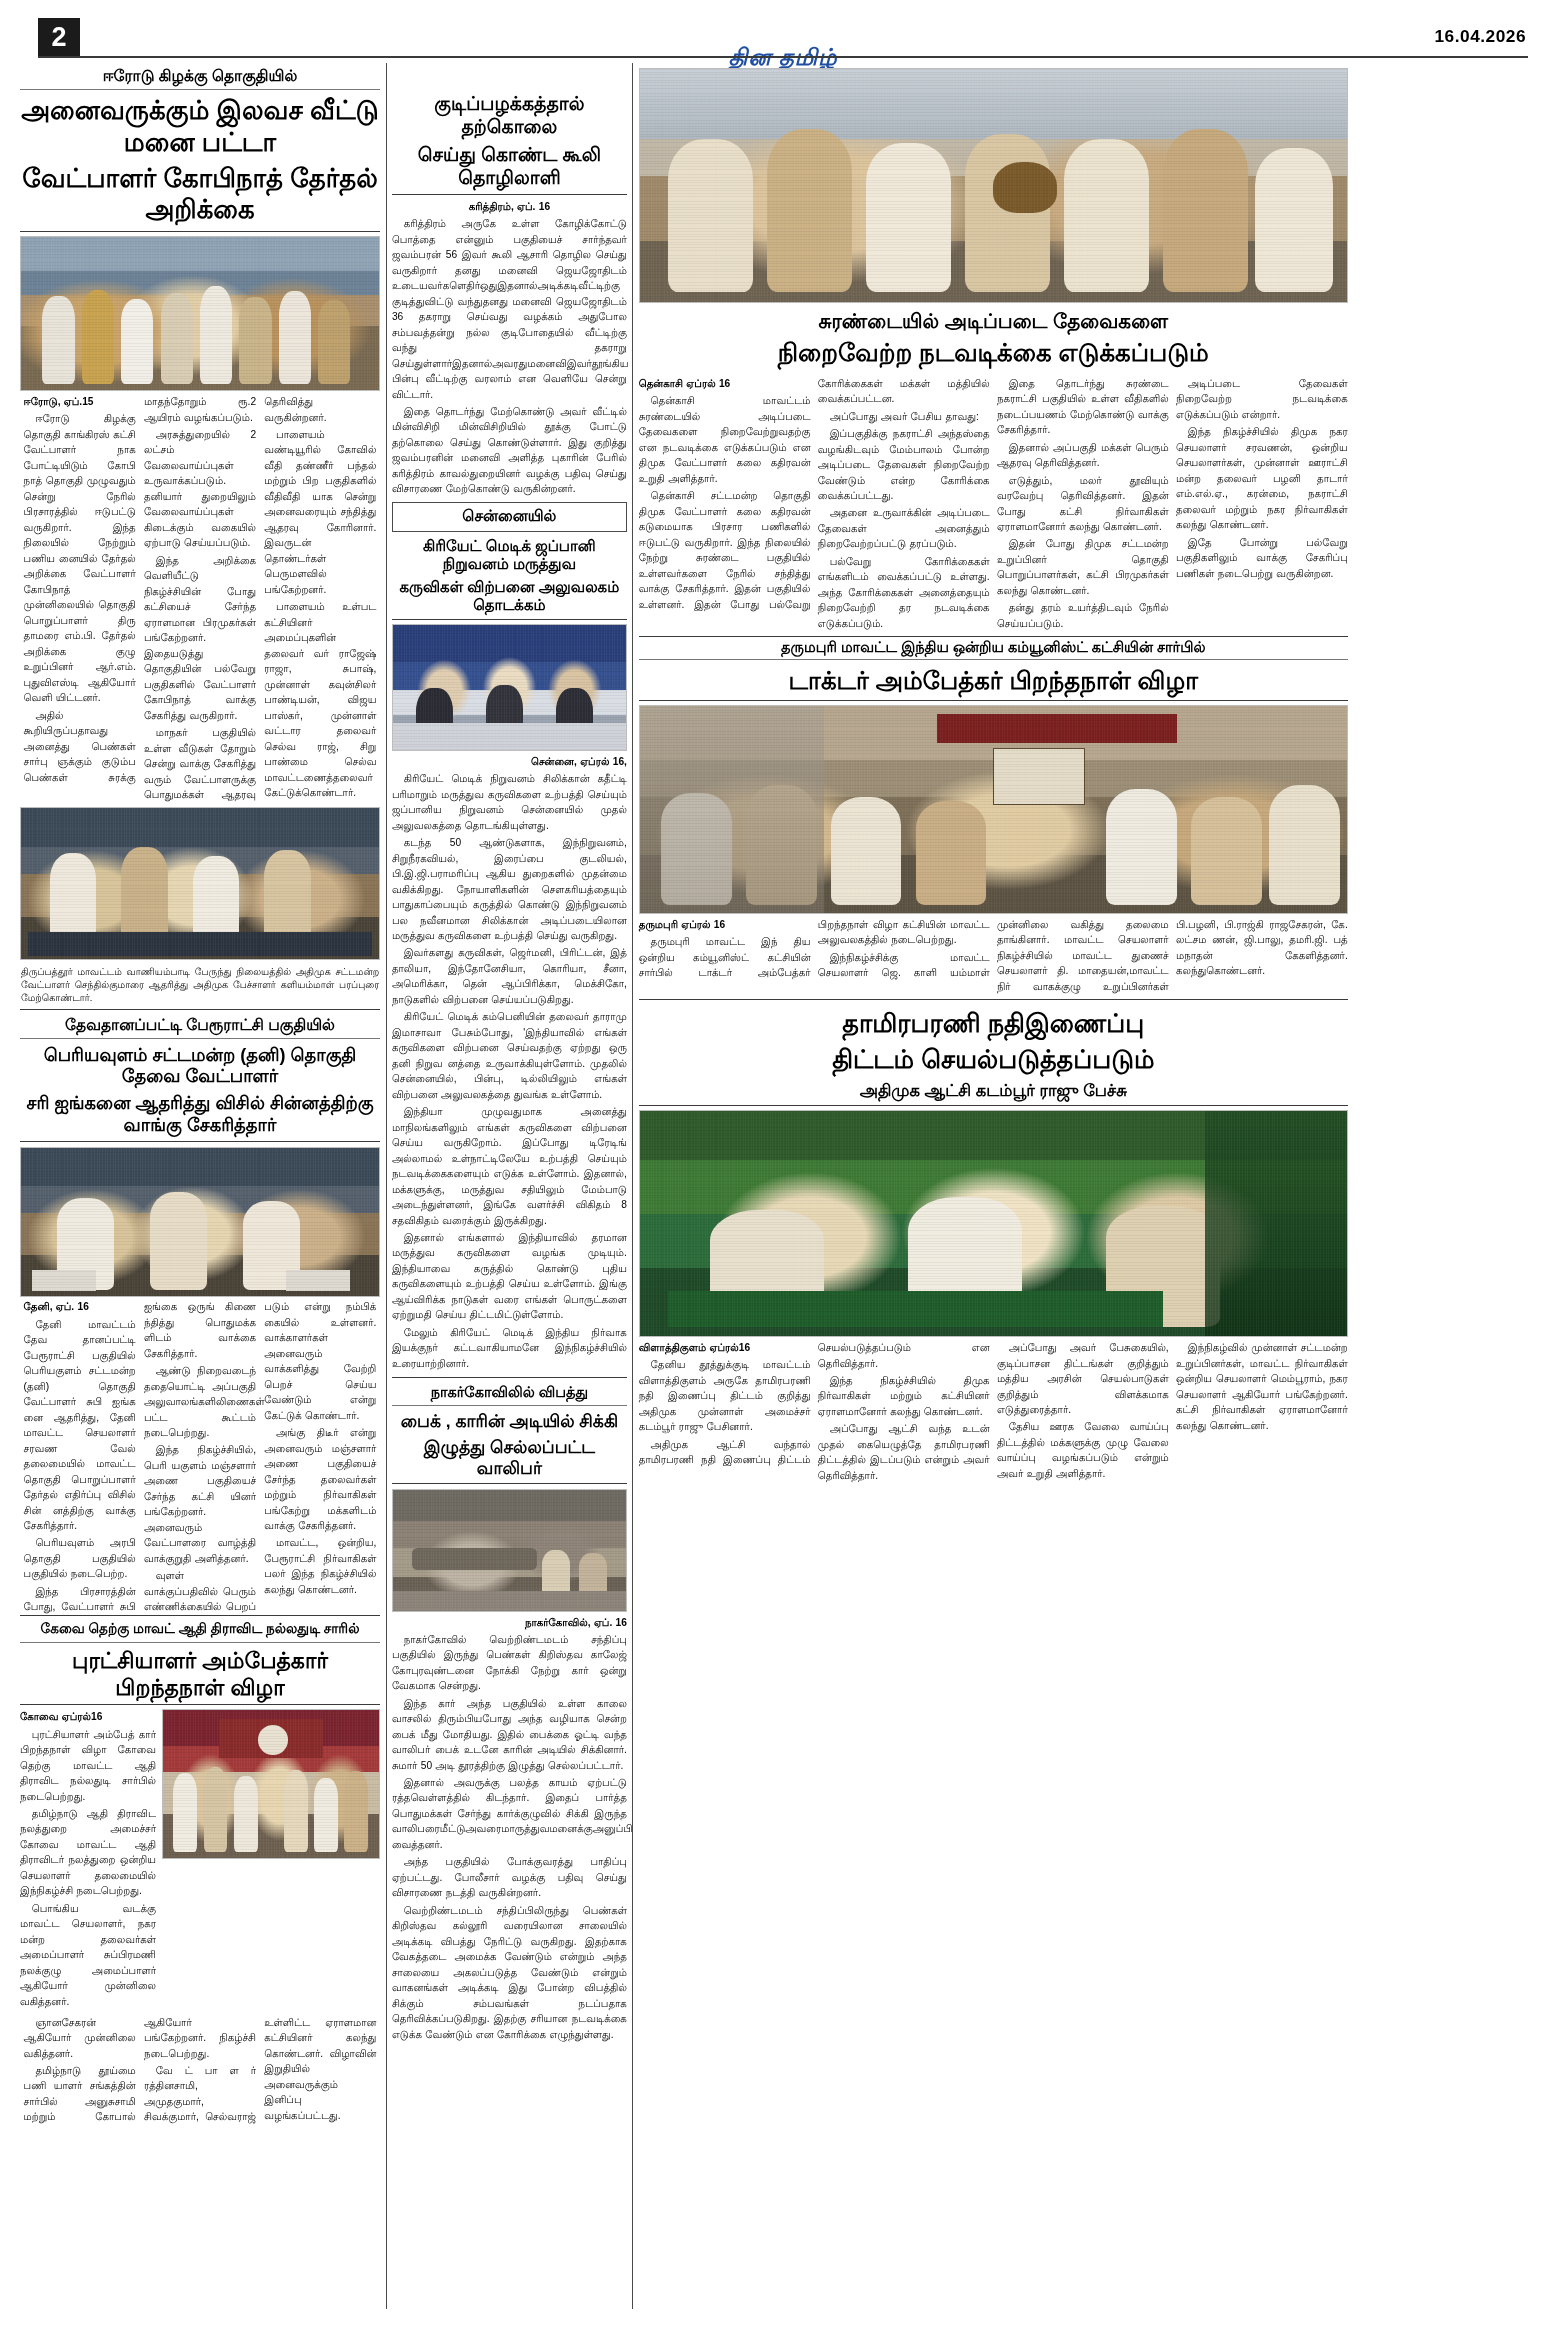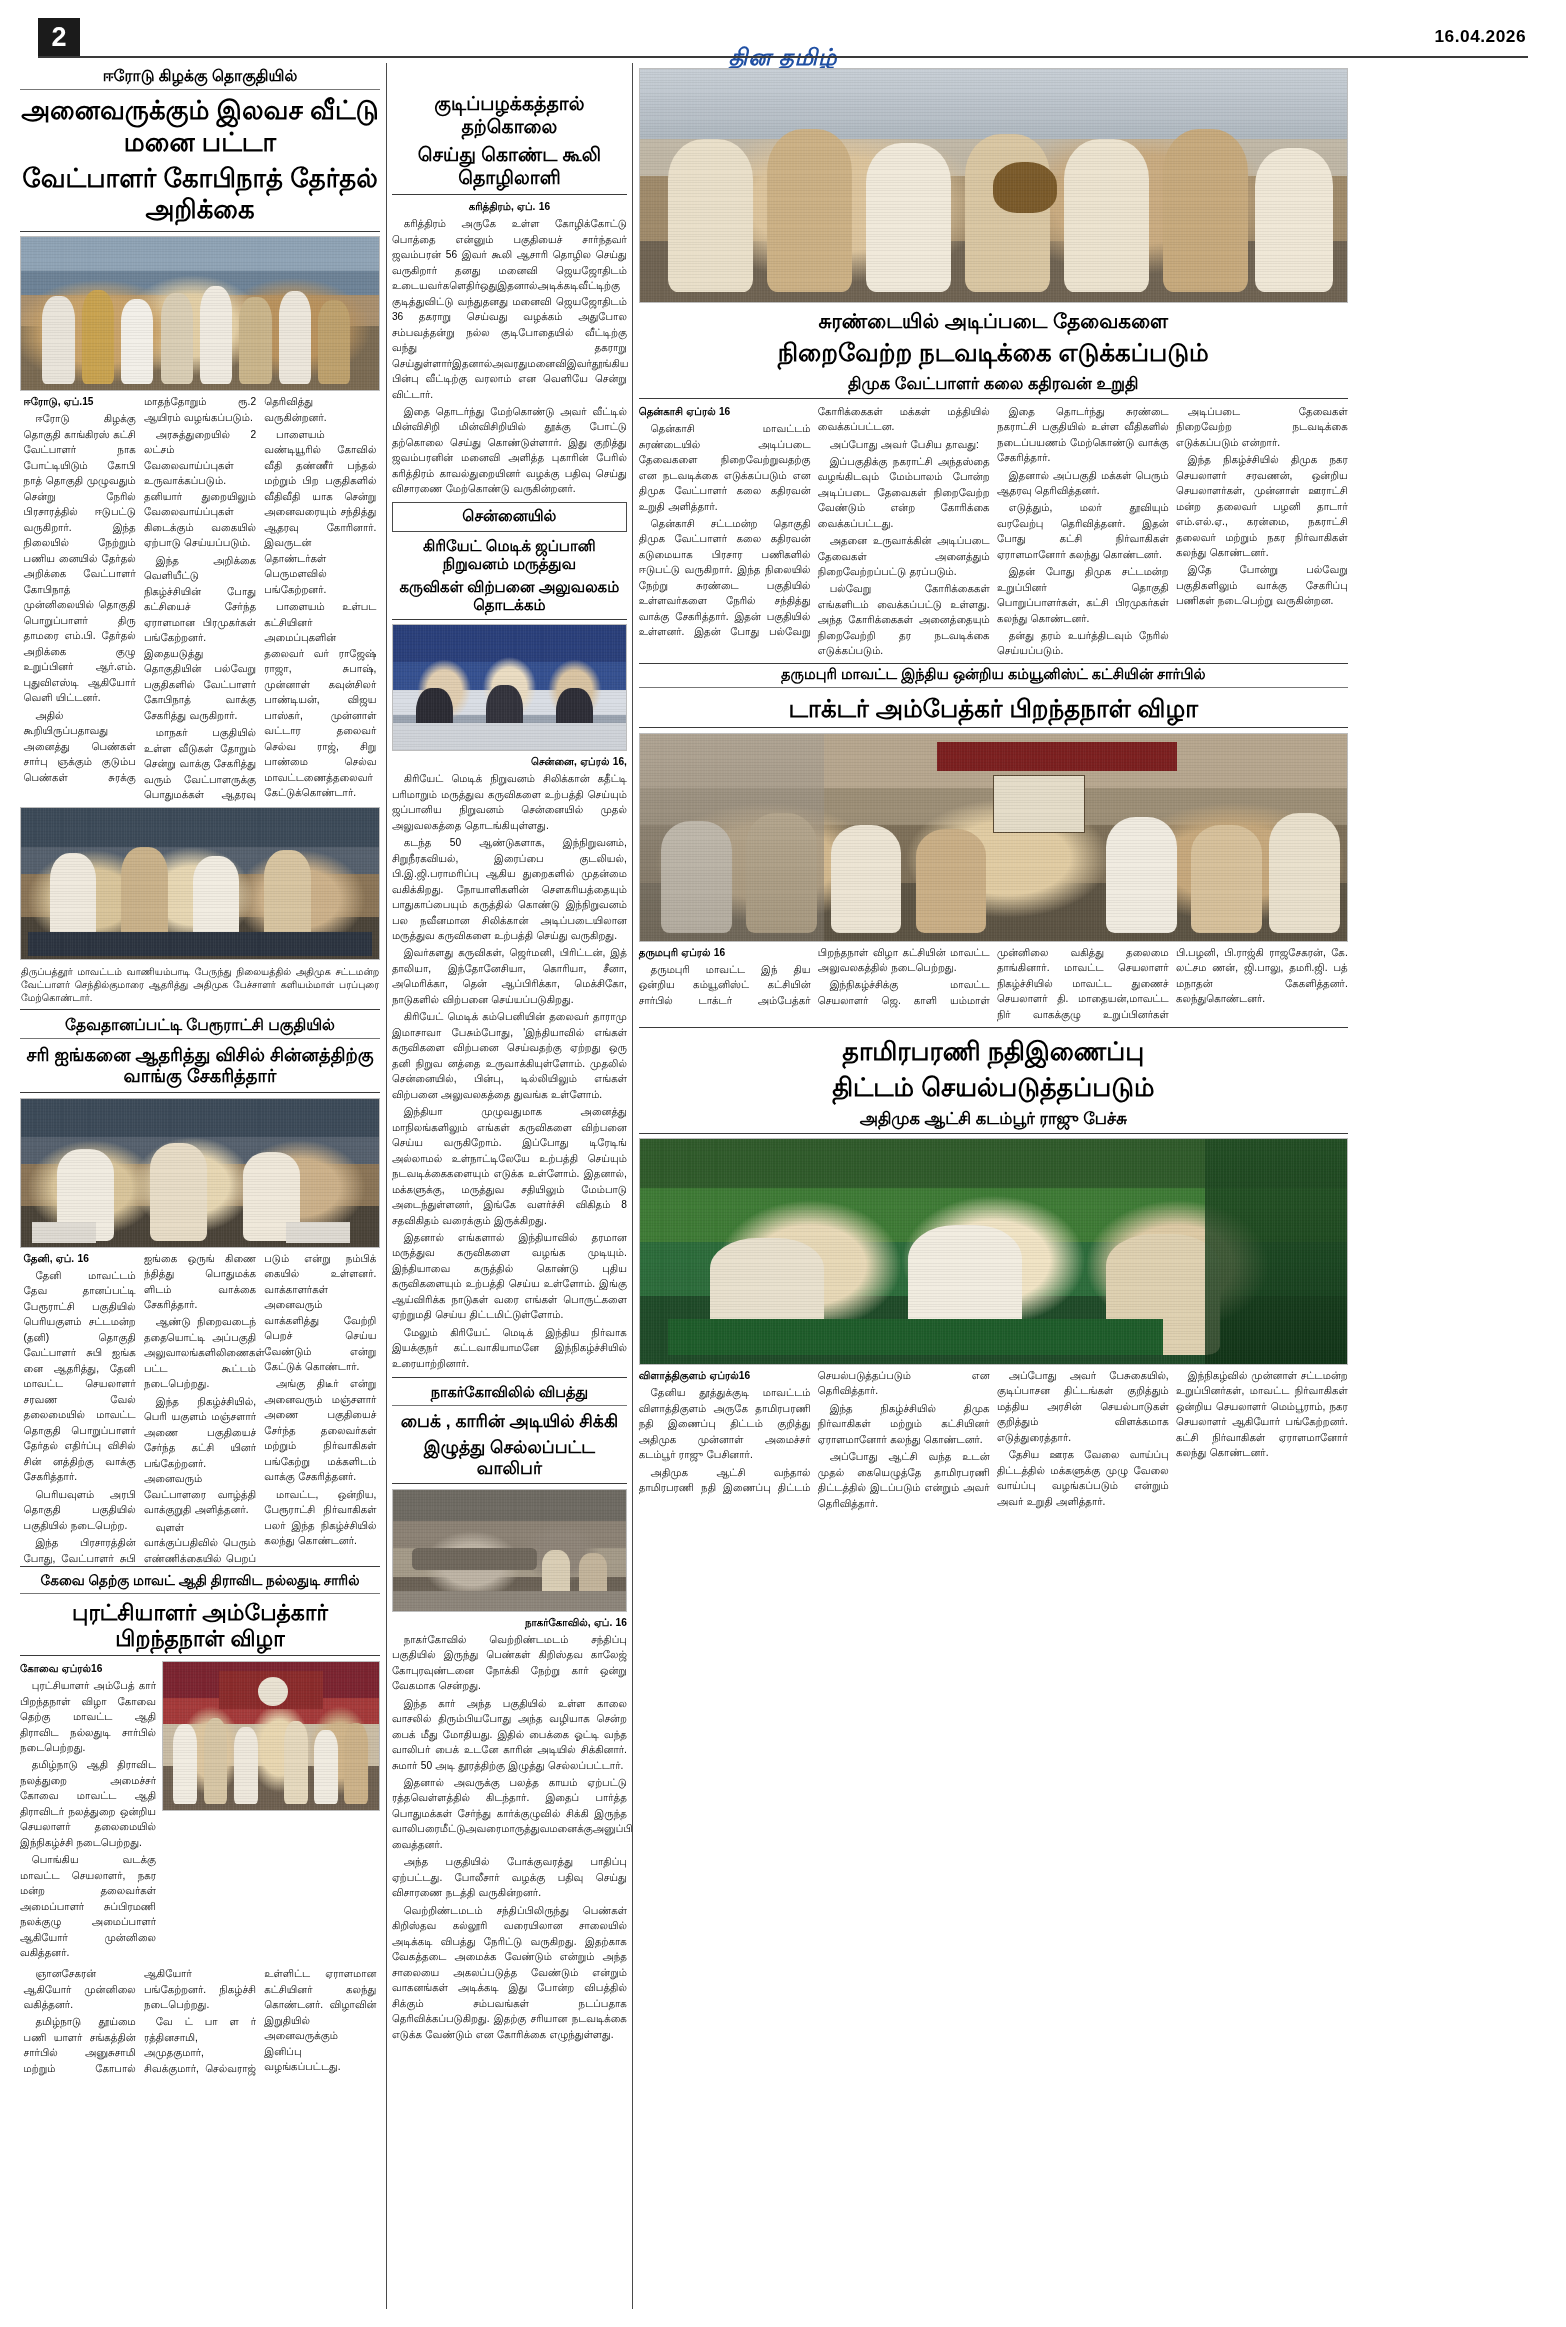--- a/index.html
+++ b/index.html
@@ -194,20 +194,21 @@
             <div class="fig" style="left:48%;width:13%;height:64%;background:#f1ece1;"></div>
             <div class="fig" style="left:68%;width:13%;height:68%;background:#d7c4a0;"></div>
             <div style="position:absolute;left:2%;bottom:2%;width:96%;height:16%;background:#2c3440;"></div>
           </div>
         </div>
         <div class="caption">திருப்பத்தூர் மாவட்டம் வாணியம்பாடி பேருந்து நிலையத்தில் அதிமுக சட்டமன்ற வேட்பாளர் செந்தில்குமாரை ஆதரித்து அதிமுக பேச்சாளர் களியம்மாள் பரப்புரை மேற்கொண்டார்.</div>
       </div>
 
       <div>
         <div class="hl-kicker rule-top" style="padding-top:5.5px;">தேவதானப்பட்டி பேரூராட்சி பகுதியில்</div>
+        <div class="hl-main small">பெரியவுளம் சட்டமன்ற (தனி) தொகுதி தேவை வேட்பாளர்</div>
         <div class="hl-main small" style="border-bottom:1.8px solid #3a3a3a;padding-bottom:4.5px;">சரி ஐங்கனை ஆதரித்து   விசில் சின்னத்திற்கு வாங்கு சேகரித்தார்</div>
 
         <div class="photo ph-stage ph-grain" style="height:150px;">
           <div class="ph-figs">
             <div class="fig" style="left:10%;width:16%;height:62%;background:#f0ebe0;"></div>
             <div class="fig" style="left:36%;width:16%;height:66%;background:#e7dcc6;"></div>
             <div class="fig" style="left:62%;width:16%;height:60%;background:#efe8da;"></div>
             <div style="position:absolute;left:3%;bottom:3%;width:18%;height:14%;background:#dedad2;"></div>
             <div style="position:absolute;left:74%;bottom:3%;width:18%;height:14%;background:#dedad2;"></div>
           </div>
@@ -340,21 +341,20 @@
           <div class="fig" style="left:60%;width:12%;height:66%;background:#ece3cf;"></div>
           <div class="fig" style="left:74%;width:12%;height:70%;background:#c6a97c;"></div>
           <div class="fig" style="left:87%;width:11%;height:62%;background:#efe7d6;"></div>
           <div style="position:absolute;left:50%;top:40%;width:9%;height:22%;background:#7a5a2a;border-radius:46% 46% 38% 38%;"></div>
         </div>
       </div>
 
       <div>
         <div class="hl-main" style="font-size:20px;padding-top:3.6px;">சுரண்டையில் அடிப்படை தேவைகளை</div>
         <div class="hl-main" style="font-size:24.5px;">நிறைவேற்ற நடவடிக்கை எடுக்கப்படும்</div>
-        <div class="hl-sub" style="font-size:16.4px;border-bottom:1.8px solid #3a3a3a;padding-bottom:4.5px;">திமுக வேட்பாளர் கலை கதிரவன் உறுதி</div>
 
         <div class="body fourcol" style="margin-top:4.5px;">
           <p class="noind"><span class="dateline">தென்காசி ஏப்ரல் 16</span></p>
           <p>தென்காசி மாவட்டம் சுரண்டையில் அடிப்படை தேவைகளை நிறைவேற்றுவதற்கு என நடவடிக்கை எடுக்கப்படும் என திமுக வேட்பாளர் கலை கதிரவன் உறுதி அளித்தார்.</p>
           <p>தென்காசி சட்டமன்ற தொகுதி திமுக வேட்பாளர் கலை கதிரவன் கடுமையாக பிரசார பணிகளில் ஈடுபட்டு வருகிறார். இந்த நிலையில் நேற்று சுரண்டை பகுதியில் உள்ளவர்களை நேரில் சந்தித்து வாக்கு சேகரித்தார். இதன் பகுதியில் உள்ளனர். இதன் போது பல்வேறு கோரிக்கைகள் மக்கள் மத்தியில் வைக்கப்பட்டன.</p>
           <p>அப்போது அவர் பேசிய தாவது:</p>
           <p>இப்பகுதிக்கு நகராட்சி அந்தஸ்தை வழங்கிடவும் மேம்பாலம் போன்ற அடிப்படை தேவைகள் நிறைவேற்ற வேண்டும் என்ற கோரிக்கை வைக்கப்பட்டது.</p>
           <p>அதனை உருவாக்கின் அடிப்படை தேவைகள் அனைத்தும் நிறைவேற்றப்பட்டு தரப்படும்.</p>
           <p>பல்வேறு கோரிக்கைகள் எங்களிடம் வைக்கப்பட்டு உள்ளது. அந்த கோரிக்கைகள் அனைத்தையும் நிறைவேற்றி தர நடவடிக்கை எடுக்கப்படும்.</p>
           <p>இதை தொடர்ந்து சுரண்டை நகராட்சி பகுதியில் உள்ள வீதிகளில் நடைப்பயணம் மேற்கொண்டு வாக்கு சேகரித்தார்.</p>

